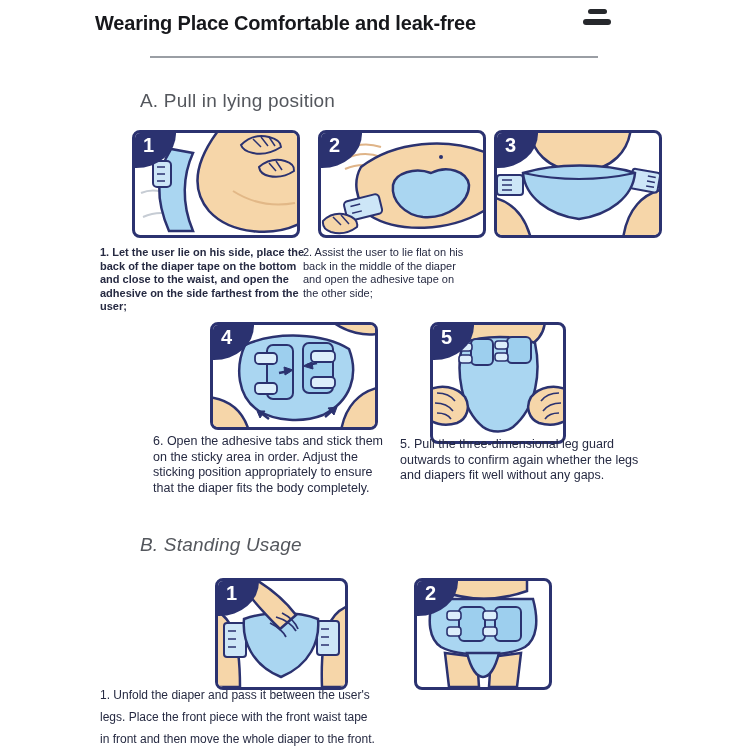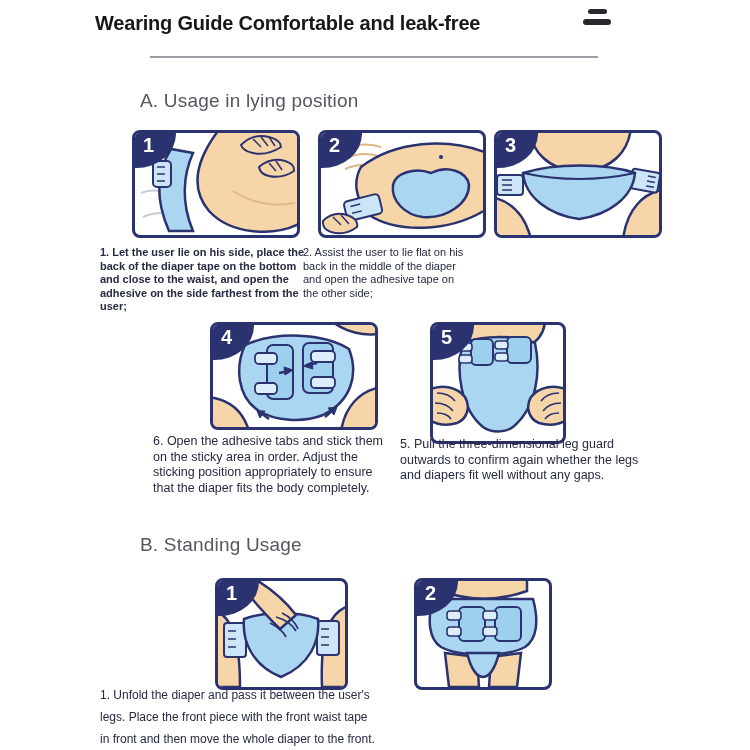--- a/index.html
+++ b/index.html
@@ -11,21 +11,21 @@
   .page-title{
     left:95px;top:12px;font-size:20px;font-weight:bold;color:#17181c;
     letter-spacing:-0.2px;
   }
   .menu-icon{left:583px;top:9px;width:30px;height:18px;cursor:pointer;}
   .menu-icon .bar1{width:19px;height:5px;background:#26282c;border-radius:3px;margin-left:5px;}
   .menu-icon .bar2{width:28px;height:6px;background:#26282c;border-radius:3px;margin-top:5px;}
   .divider{left:150px;top:56px;width:448px;height:2px;background:#9a9ea4;}
   .section-heading{font-size:19px;color:#54575d;letter-spacing:0.2px;}
   .heading-a{left:140px;top:90px;}
-  .heading-b{left:140px;top:534px;}
+  .heading-b{left:140px;top:534px;font-style:italic;}
   .frame{
     position:absolute;background:#fff;border:3px solid #2b3270;border-radius:8px;
     overflow:hidden;box-sizing:border-box;
   }
   .frame svg{position:absolute;left:0;top:0;width:100%;height:100%;display:block;}
   .badge{
     position:absolute;top:-1px;left:-1px;width:42px;height:36px;background:#2b3270;
     border-radius:0 0 95% 0;color:#fff;font-weight:bold;font-size:20px;
     padding:2px 0 0 9px;box-sizing:border-box;z-index:2;line-height:1.1;
   }
@@ -35,28 +35,28 @@
   .cap-s{font-size:11px;line-height:13.6px;}
   .cap-m{font-size:12.5px;line-height:15.6px;}
   .cap-b1{font-size:12px;line-height:22px;}
   .cap-b2{font-size:11.5px;line-height:14.6px;}
 </style>
 </head>
 <body>
 
 <div id="canvas">
 
-  <div class="abs page-title">Wearing Guide Comfortable and leak-free</div>
+  <div class="abs page-title">Wearing Place Comfortable and leak-free</div>
   <div class="abs menu-icon">
     <div class="bar1"></div>
     <div class="bar2"></div>
   </div>
   <div class="abs divider"></div>
 
-  <div class="abs section-heading heading-a">A. Usage in lying position</div>
+  <div class="abs section-heading heading-a">A. Pull in lying position</div>
 
   <div class="frame" style="left:132px;top:130px;width:168px;height:108px;">
     <svg viewBox="0 0 162 102" preserveAspectRatio="none">
       <path d="M6,60 Q20,54 34,62" stroke="#c6ccd4" stroke-width="2" fill="none"></path>
       <path d="M8,84 Q26,76 44,84" stroke="#c6ccd4" stroke-width="2" fill="none"></path>
       <path d="M36,16 C22,38 20,66 34,98 L58,98 C46,70 48,42 58,20 Z" fill="#aad6f1" stroke="#2b3270" stroke-width="2.5"></path>
       <rect x="18" y="28" width="18" height="26" rx="4" fill="#cde6f7" stroke="#2b3270" stroke-width="2"></rect>
       <path d="M22,34 h8 M22,41 h8 M22,48 h8" stroke="#2b3270" stroke-width="1.5"></path>
       <path d="M86,-6 C64,22 52,52 74,78 C96,102 140,104 166,90 L166,-6 Z" fill="#f6d6a9" stroke="#2b3270" stroke-width="2.5"></path>
       <path d="M98,58 Q126,76 160,70" stroke="#e2b887" stroke-width="2" fill="none"></path>

